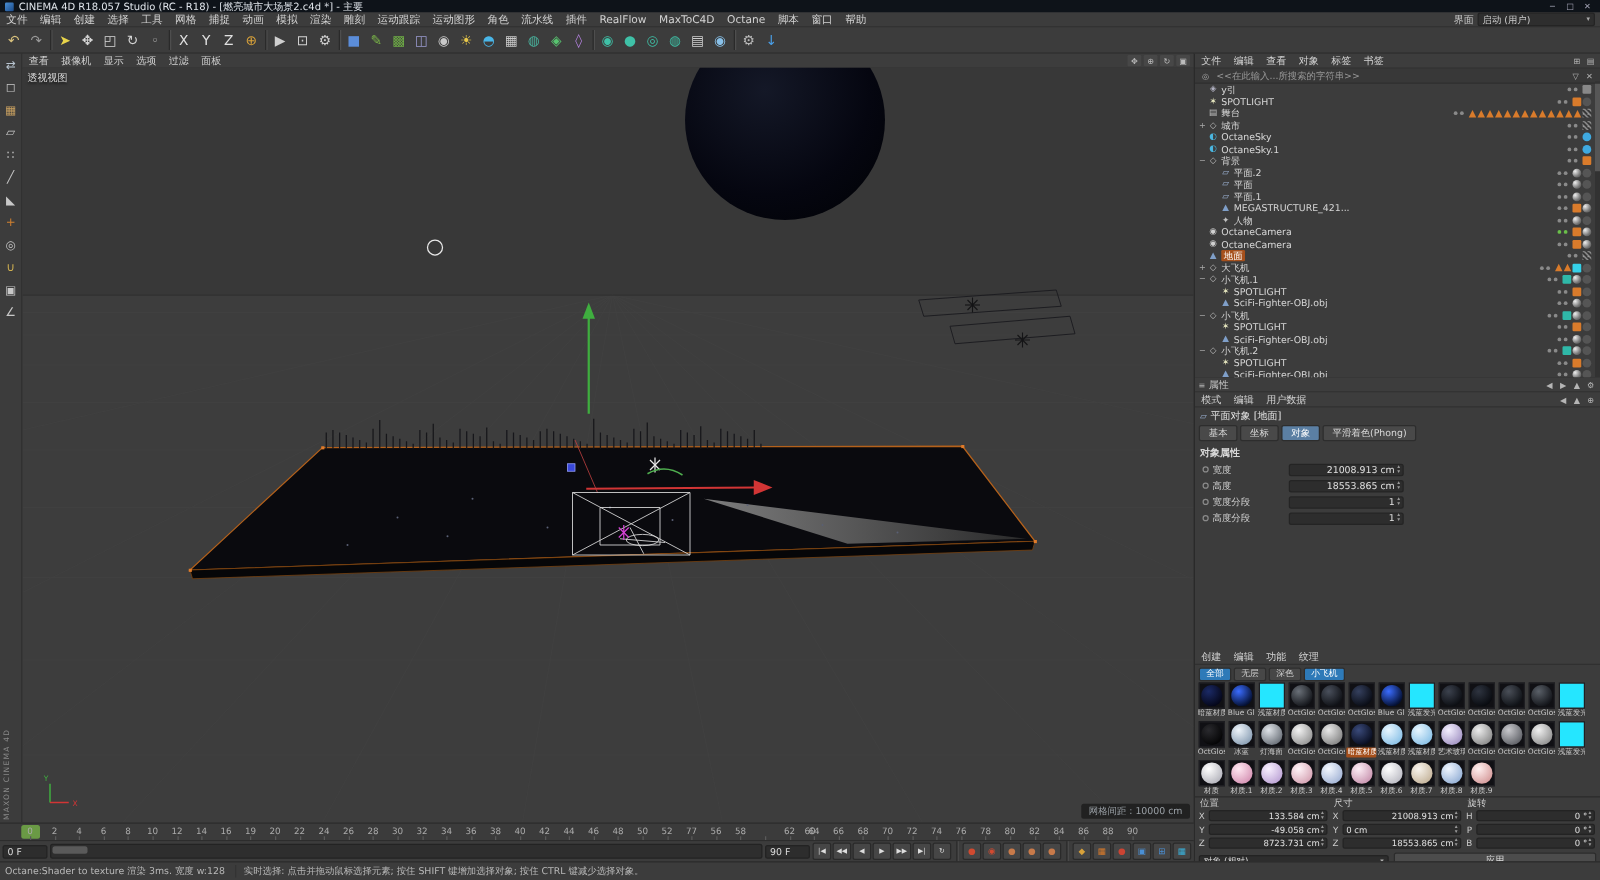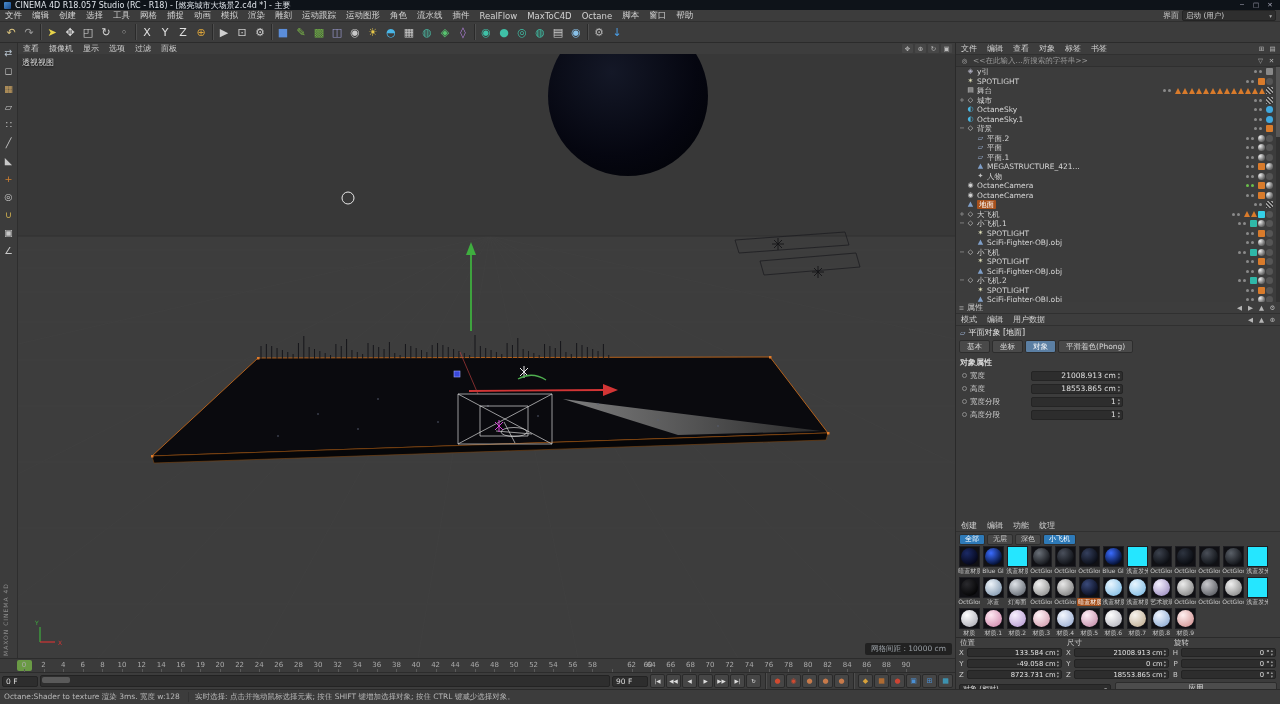--- a/index.html
+++ b/index.html
@@ -1202,21 +1202,21 @@
                 <div class="fv" style="flex: 1 1 0%; text-align: right;">21008.913 cm</div>
                 <div class="stepper">
                   <div>▴</div>
                   <div>▾</div>
                 </div>
               </div>
             </div>
             <div class="cg-row">
               <div class="cg-axis">Y</div>
               <div class="cg-field">
-                <div class="fv" style="flex: 1 1 0%; text-align: right;">0 cm</div>
+                <div class="fv" style="flex: 1 1 0%; text-align: left;">0 cm</div>
                 <div class="stepper">
                   <div>▴</div>
                   <div>▾</div>
                 </div>
               </div>
             </div>
             <div class="cg-row">
               <div class="cg-axis">Z</div>
               <div class="cg-field">
                 <div class="fv" style="flex: 1 1 0%; text-align: right;">18553.865 cm</div>
@@ -1323,21 +1323,21 @@
         <div class="tick-label" style="left: 455.2px;">44</div>
         <div class="tick-mark" style="left: 474.8px;"></div>
         <div class="tick-label" style="left: 474.8px;">46</div>
         <div class="tick-mark" style="left: 494.4px;"></div>
         <div class="tick-label" style="left: 494.4px;">48</div>
         <div class="tick-mark" style="left: 514px;"></div>
         <div class="tick-label" style="left: 514px;">50</div>
         <div class="tick-mark" style="left: 533.6px;"></div>
         <div class="tick-label" style="left: 533.6px;">52</div>
         <div class="tick-mark" style="left: 553.2px;"></div>
-        <div class="tick-label" style="left: 553.2px;">54</div>
+        <div class="tick-label" style="left: 553.2px;">77</div>
         <div class="tick-mark" style="left: 572.8px;"></div>
         <div class="tick-label" style="left: 572.8px;">56</div>
         <div class="tick-mark" style="left: 592.4px;"></div>
         <div class="tick-label" style="left: 592.4px;">58</div>
         <div class="tick-mark" style="left: 612px;"></div>
         <div class="tick-label" style="left: 612px; margin-left: 36px;">60</div>
         <div class="tick-mark" style="left: 631.6px;"></div>
         <div class="tick-label" style="left: 631.6px;">62</div>
         <div class="tick-mark" style="left: 651.2px;"></div>
         <div class="tick-label" style="left: 651.2px;">64</div>

